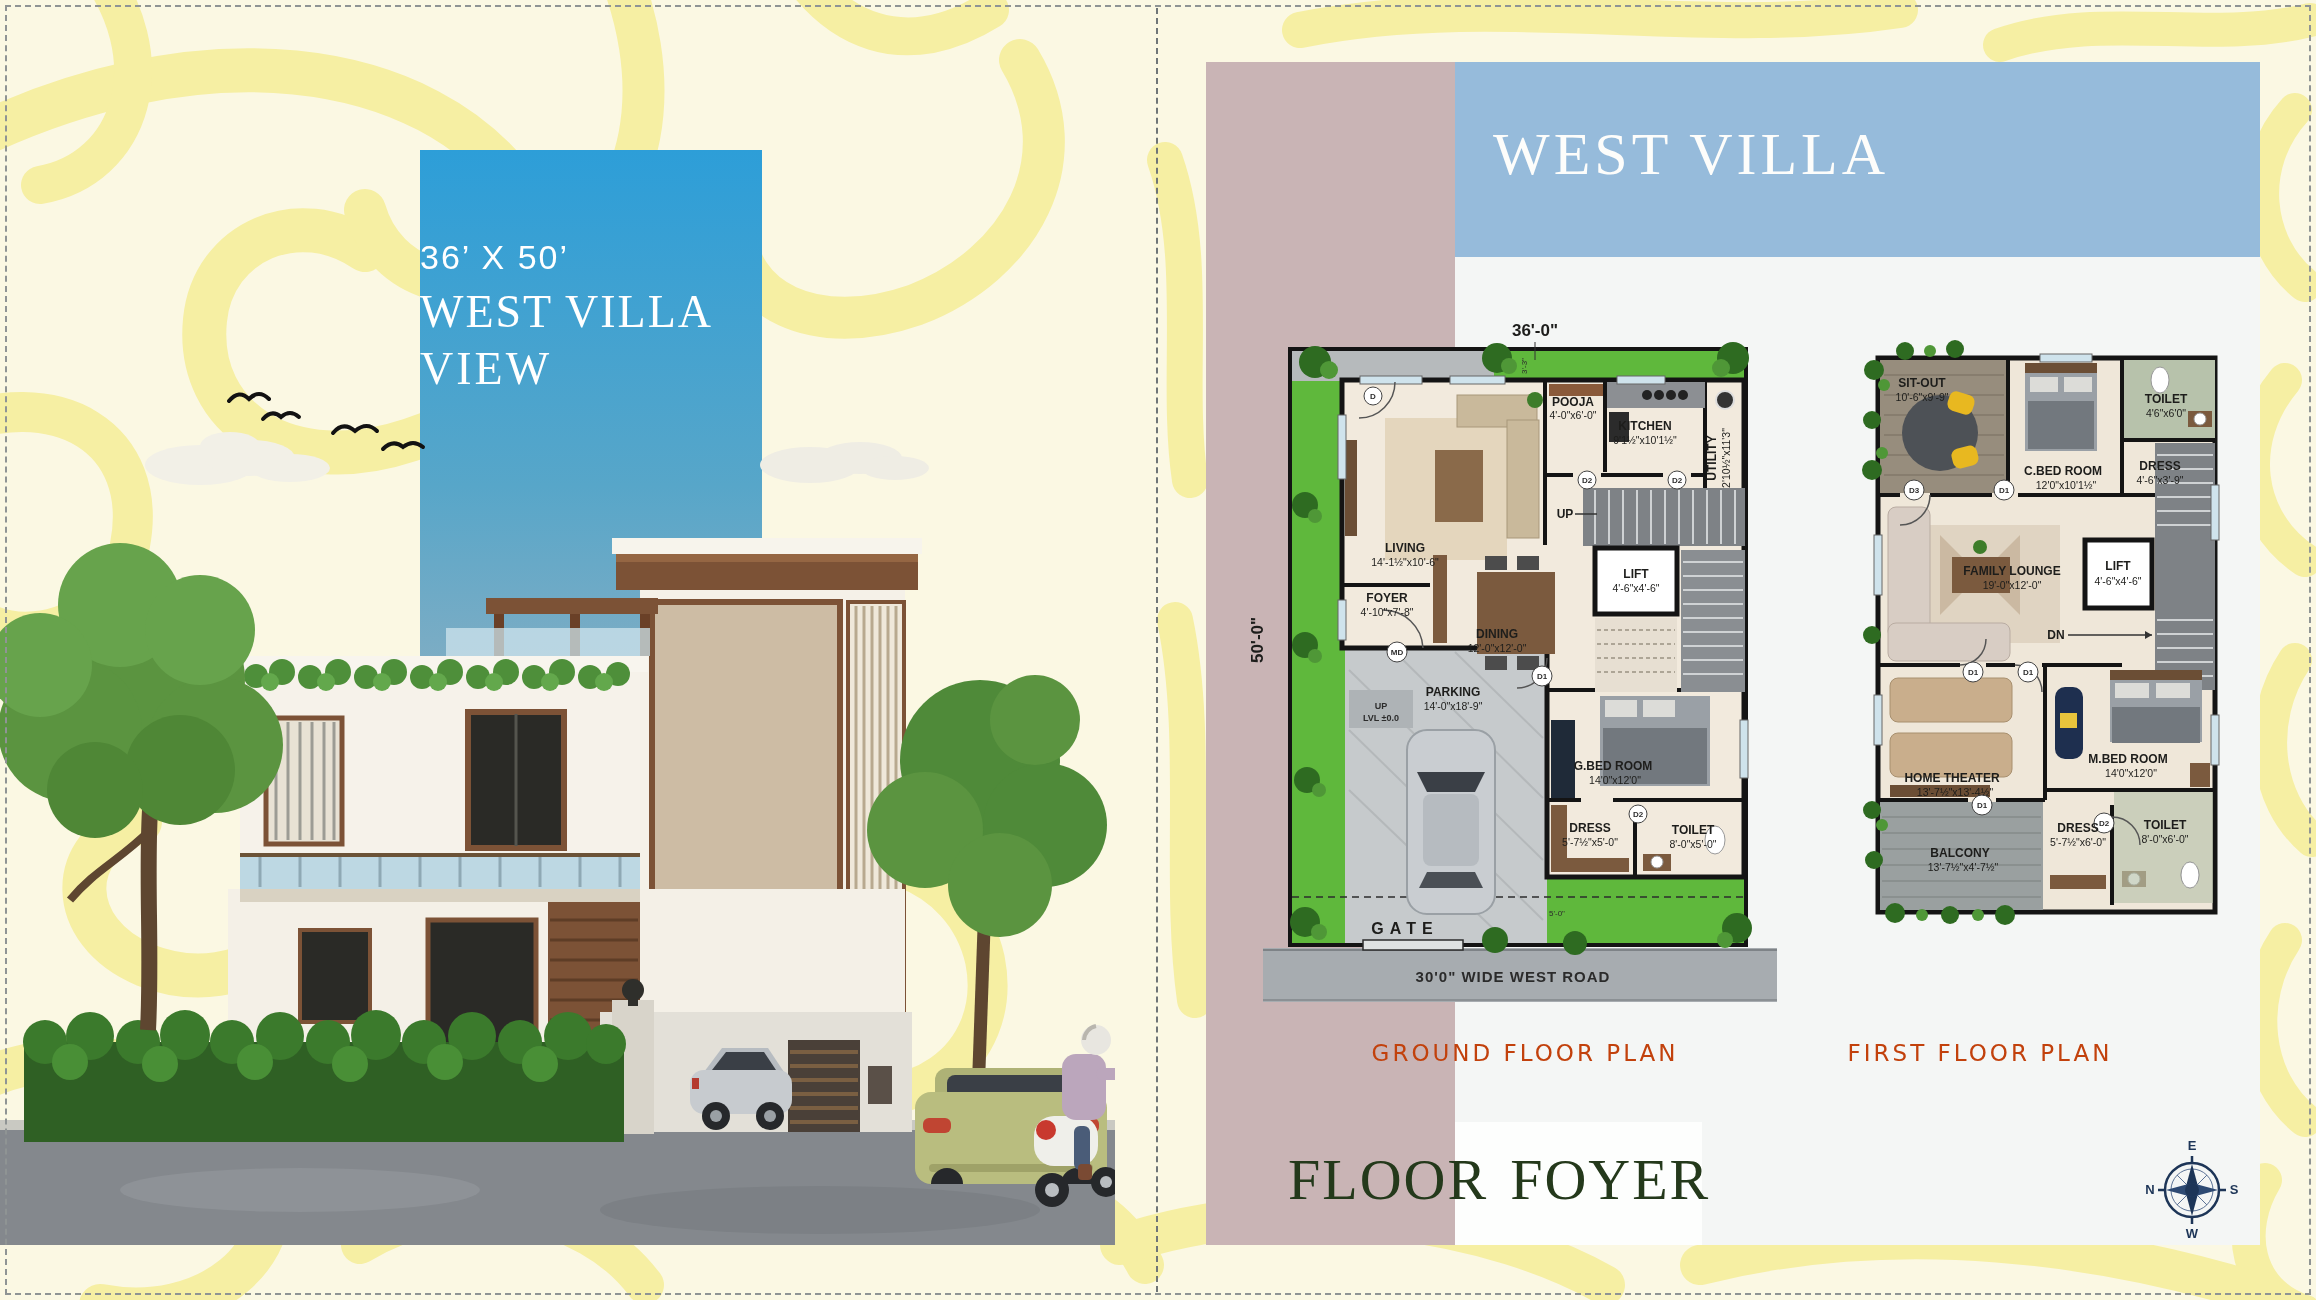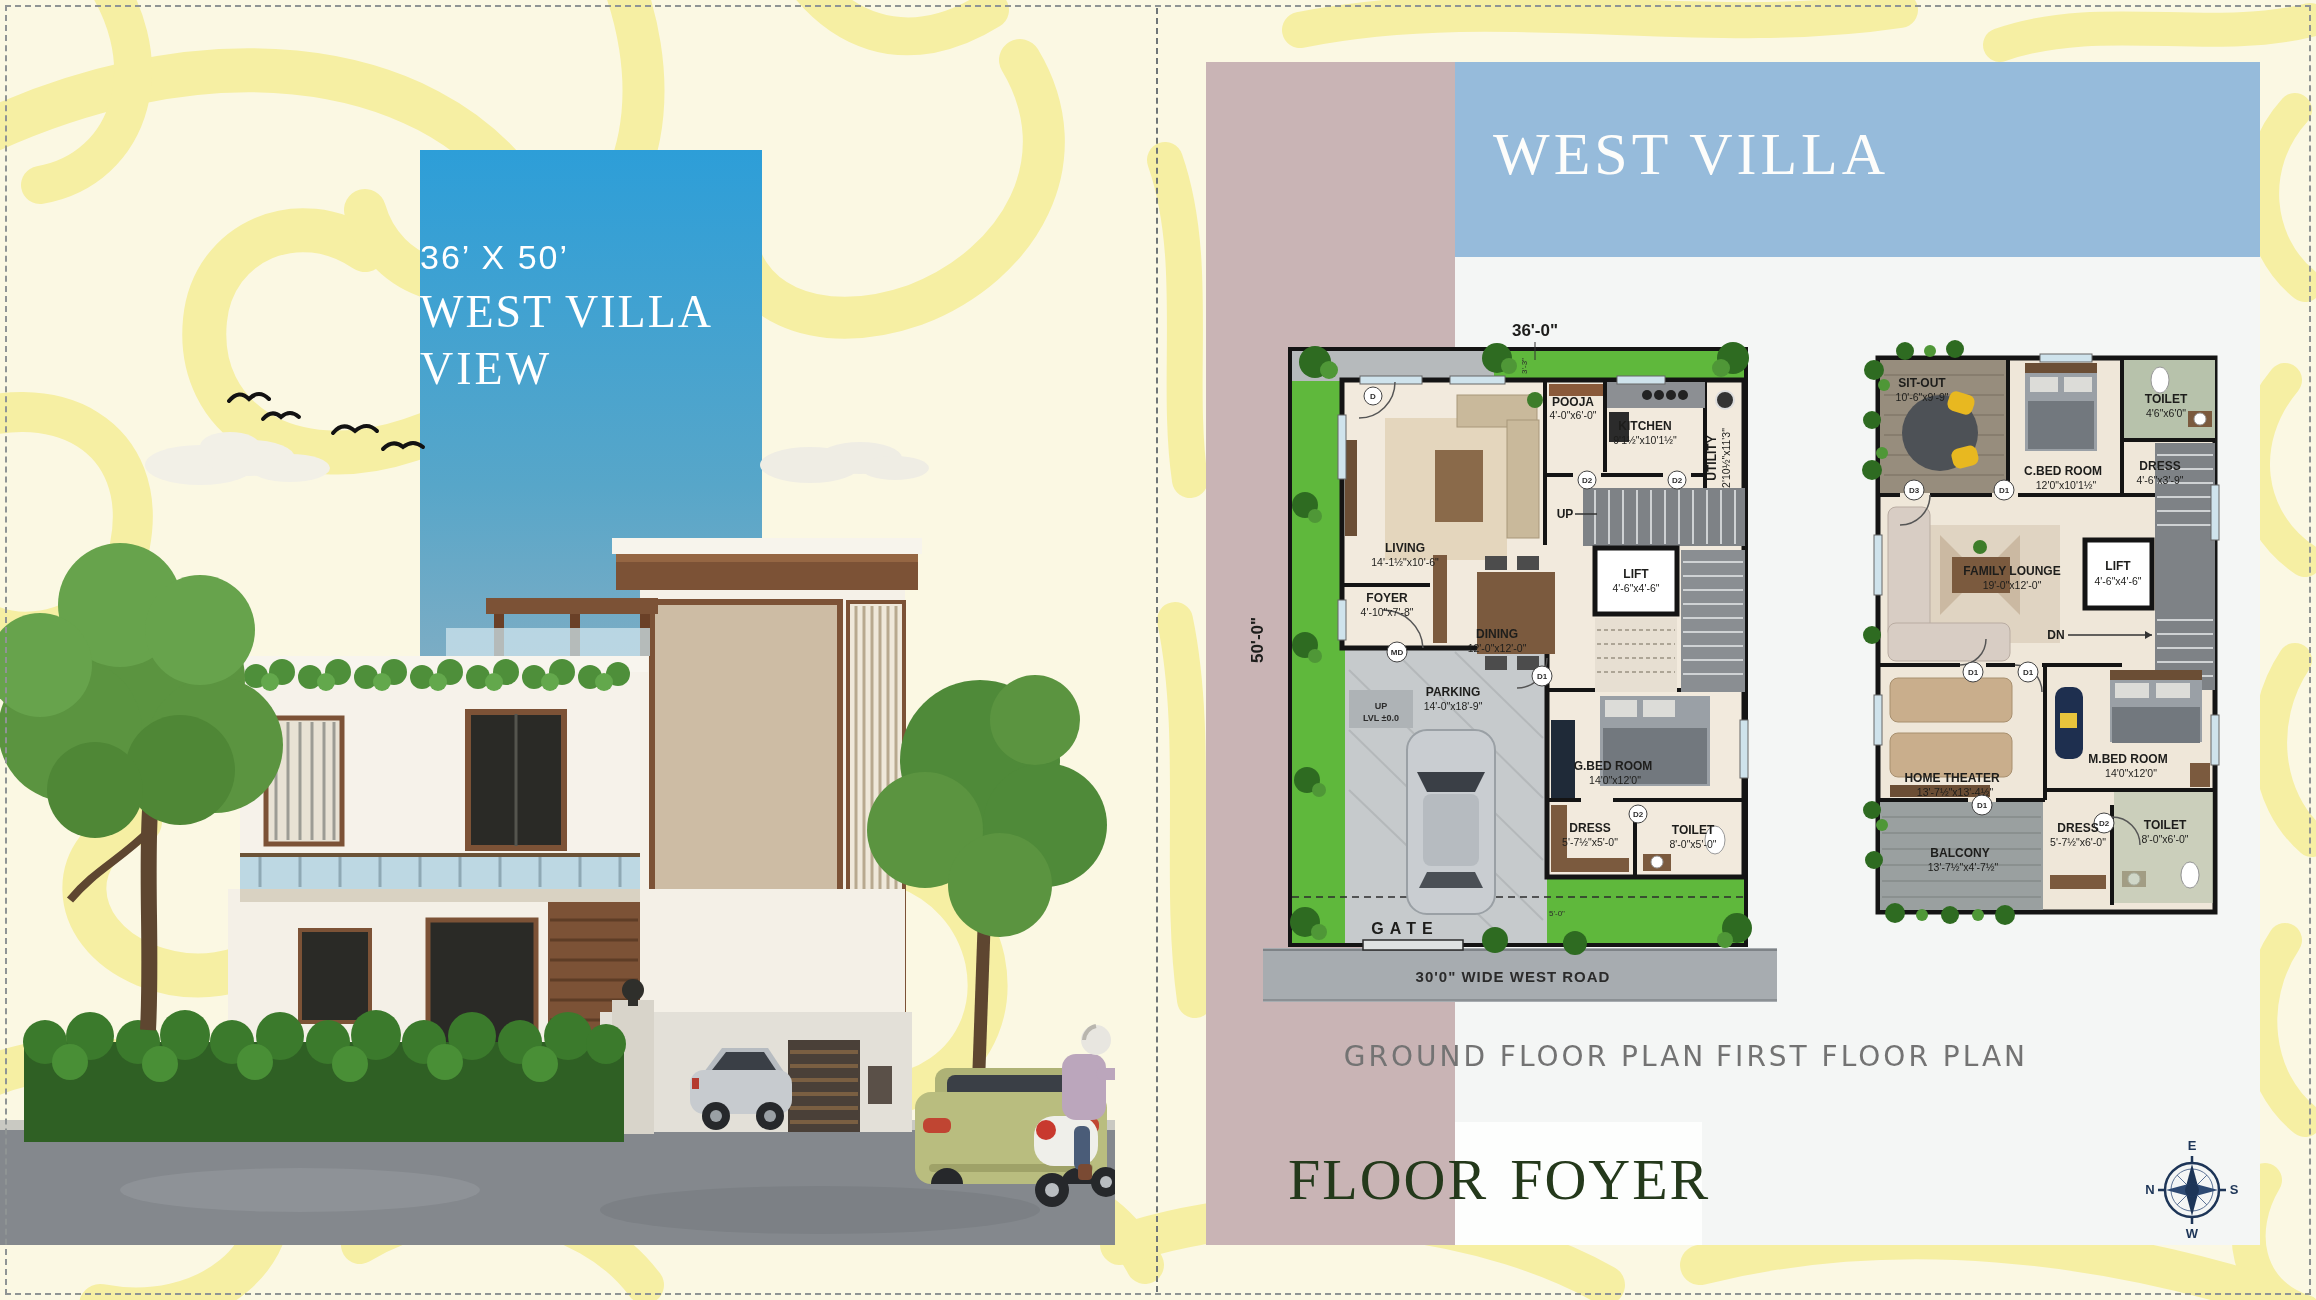--- a/index.html
+++ b/index.html
@@ -19,21 +19,21 @@
   #view-box .subtitle{font-family:"Liberation Serif",serif;font-size:46px;letter-spacing:3px;margin-top:4px;}
   
   #mauve-panel{left:1206px;top:62px;width:249px;height:1183px;background:#C9B4B5;z-index:3;}
   #blue-band{left:1455px;top:62px;width:805px;height:195px;background:#96BBDB;z-index:3;}
   #blue-band .t{font-family:"Liberation Serif",serif;color:#FDFDFB;font-size:60px;letter-spacing:4px;
                 padding:58px 0 0 38px;}
   #content-area{left:1455px;top:257px;width:805px;height:988px;background:#F4F6F5;z-index:3;}
   #plan-footer-box{left:1455px;top:1122px;width:247px;height:123px;background:#FDFEFD;z-index:4;}
   #floor-plan-title{left:1288px;top:1146px;z-index:6;font-family:"Liberation Serif",serif;
                     font-size:58px;color:#24391B;letter-spacing:2px;display:flex;gap:22px;justify-content:space-between;}
-  .caption{z-index:6;font-size:28px;letter-spacing:3px;color:#737373;text-align:center;
+  .caption{z-index:6;font-size:23px;letter-spacing:3px;color:#c2410c;text-align:center;
            font-family:"DejaVu Sans",sans-serif;}
   
   .rname{font:bold 12px "Liberation Sans",sans-serif;fill:#1d1d1b;text-anchor:middle;}
   .rdims{font:10.5px "Liberation Sans",sans-serif;fill:#1d1d1b;text-anchor:middle;}
   .tiny{font:8px "Liberation Sans",sans-serif;fill:#2c2c2c;text-anchor:middle;}
   .doorlbl{font:bold 8px "Liberation Sans",sans-serif;fill:#2c2c2c;text-anchor:middle;}
   .gate{font:bold 16px "Liberation Sans",sans-serif;fill:#1d1d1b;letter-spacing:6px;text-anchor:middle;}
   .roadlbl{font:bold 15px "Liberation Sans",sans-serif;fill:#2b2b2b;letter-spacing:1px;text-anchor:middle;}
   .dimlbl{font:bold 17px "Liberation Sans",sans-serif;fill:#1d1d1b;text-anchor:middle;}
   .compass-lbl{font:bold 13px "Liberation Sans",sans-serif;fill:#1D3557;text-anchor:middle;}.z5{z-index:5}.z6{z-index:6}
@@ -712,21 +712,21 @@
       <text class="rname" x="100" y="522">BALCONY</text>
       <text class="rdims" x="103" y="536">13'-7½"x4'-7½"</text>
       <text class="rname" x="218" y="497">DRESS</text>
       <text class="rdims" x="218" y="511">5'-7½"x6'-0"</text>
       <text class="rname" x="305" y="494">TOILET</text>
       <text class="rdims" x="305" y="508">8'-0"x6'-0"</text>
     </g>
   </svg>
 
   <div class="abs caption" style="left:1320px;top:1040px;width:410px">GROUND FLOOR PLAN</div>
-  <div class="abs caption" style="left:1672px;top:1040px;width:400px">FIRST FLOOR PLAN</div>
+  <div class="abs caption" style="left:1780px;top:1040px;width:400px">FIRST FLOOR PLAN</div>
 
   <div id="plan-footer-box" class="abs"></div>
   <div id="floor-plan-title" class="abs">
     <span>FLOOR</span>
     <span>FOYER</span>
   </div>
 
   <svg class="abs z6" style="left:2142px;top:1136px" width="100" height="104" viewBox="0 0 100 104">
     <circle cx="50" cy="54" r="27" fill="none" stroke="#1D3557" stroke-width="2.5"></circle>
     <circle cx="50" cy="54" r="21" fill="none" stroke="#5C7396" stroke-width="1"></circle>

